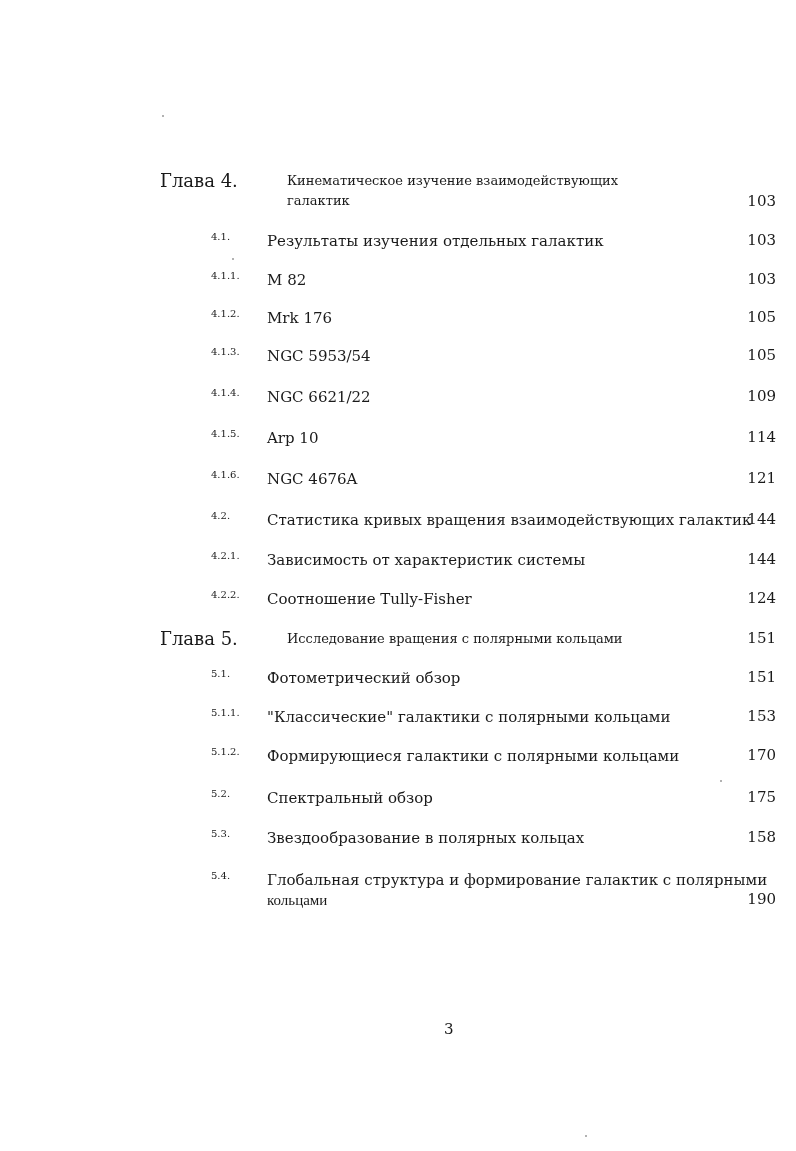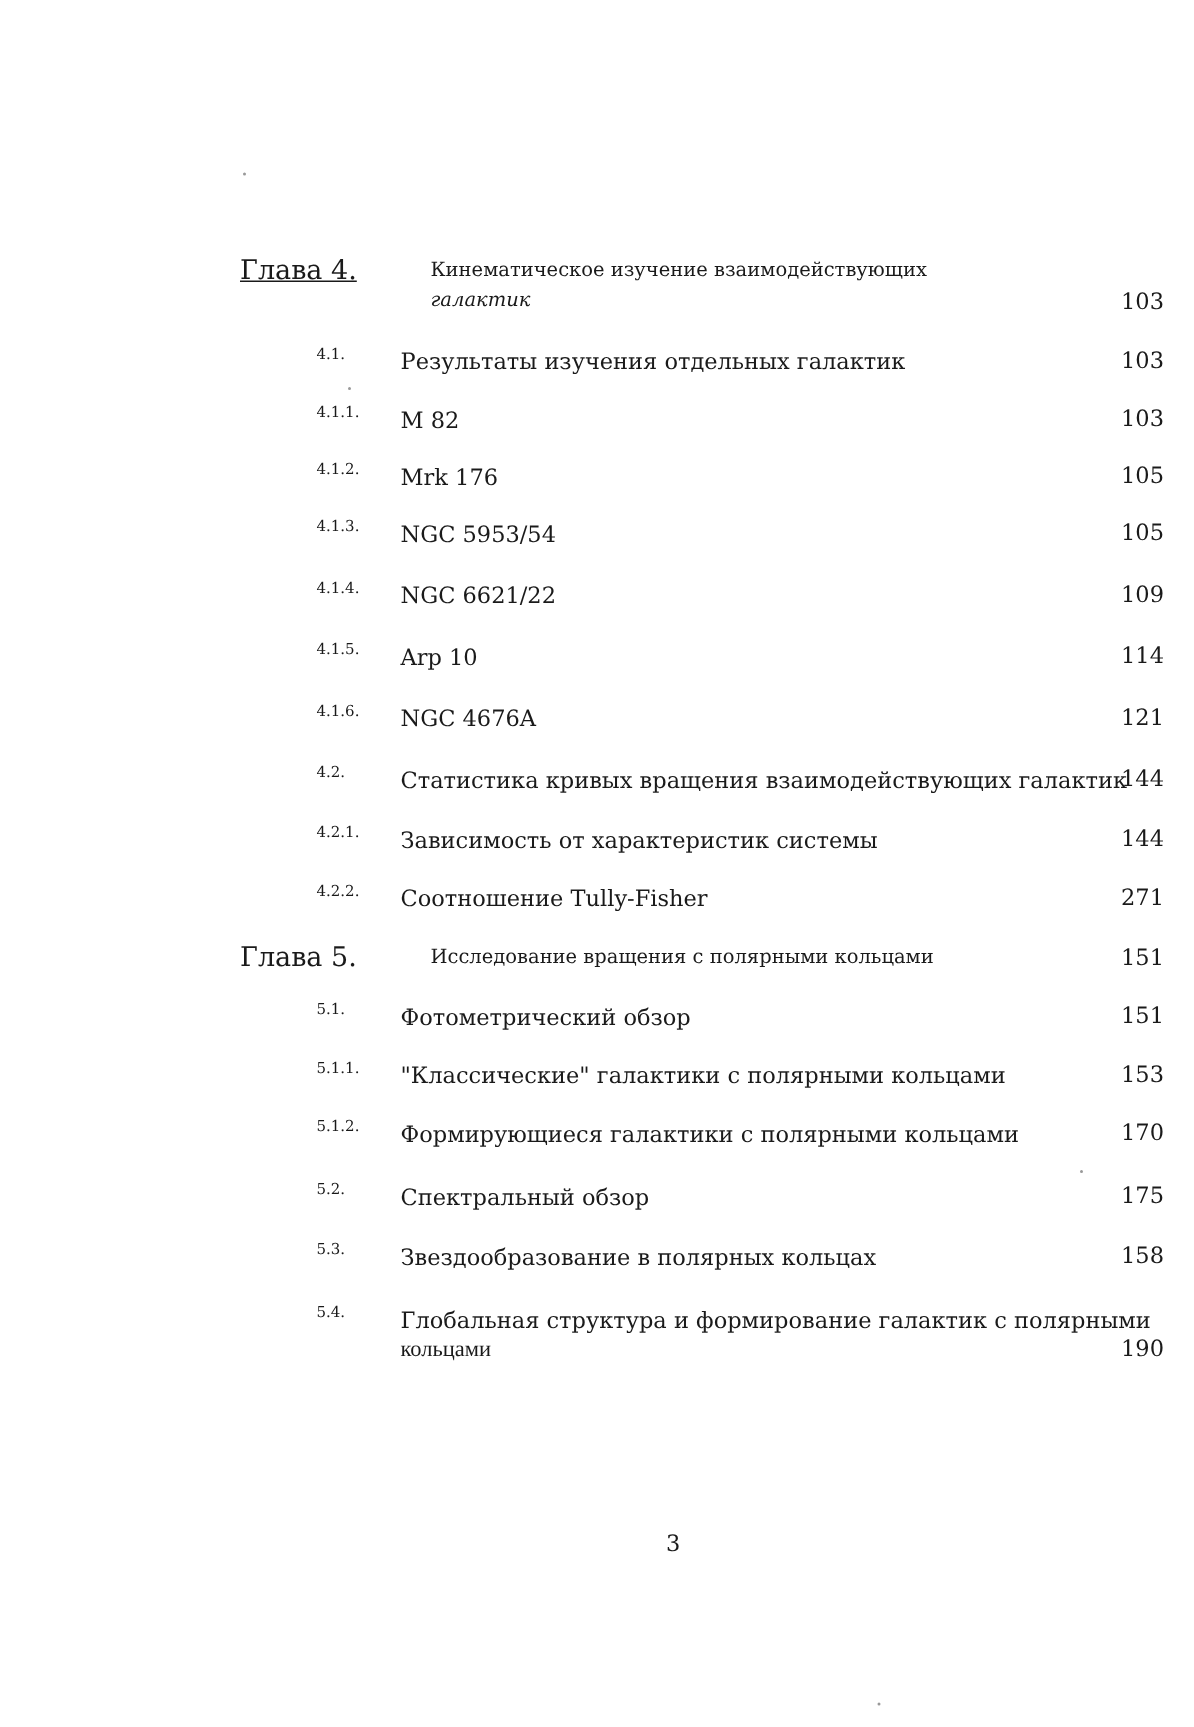--- a/index.html
+++ b/index.html
@@ -18,23 +18,23 @@
   .sec .page { right: 20px; font-size: 15px; }
   .pagenum { position: absolute; left: 444px; top: 1020px; font-size: 15px; }
   .speck { position: absolute; width: 2px; height: 2px; background: #999; border-radius: 1px; }
 </style>
 </head>
 <body>
 
 <div>
 
   <div class="entry chap" style="top:170px;">
-    <span class="num" style="top:0;text-decoration:underline;">Глава 4.</span>
+    <span class="num" style="top:0;">Глава 4.</span>
     <span class="title" style="top:0;">Кинематическое изучение взаимодействующих</span>
-    <span class="title" style="top:20px;font-style:italic;">галактик</span>
+    <span class="title" style="top:20px;">галактик</span>
     <span class="page" style="top:22px;">103</span>
   </div>
 
   <div class="entry sec" style="top:231px;">
     <span class="num">4.1.</span>
     <span class="title">Результаты изучения отдельных галактик</span>
     <span class="page">103</span>
   </div>
   <div class="entry sec" style="top:270px;">
     <span class="num">4.1.1.</span>
@@ -72,21 +72,21 @@
     <span class="page">144</span>
   </div>
   <div class="entry sec" style="top:550px;">
     <span class="num">4.2.1.</span>
     <span class="title">Зависимость от характеристик системы</span>
     <span class="page">144</span>
   </div>
   <div class="entry sec" style="top:589px;">
     <span class="num">4.2.2.</span>
     <span class="title">Соотношение Tully-Fisher</span>
-    <span class="page">271</span>
+    <span class="page">124</span>
   </div>
 
   <div class="entry chap" style="top:628px;">
     <span class="num">Глава 5.</span>
     <span class="title">Исследование вращения с полярными кольцами</span>
     <span class="page" style="top:1px;">151</span>
   </div>
 
   <div class="entry sec" style="top:668px;">
     <span class="num">5.1.</span>

